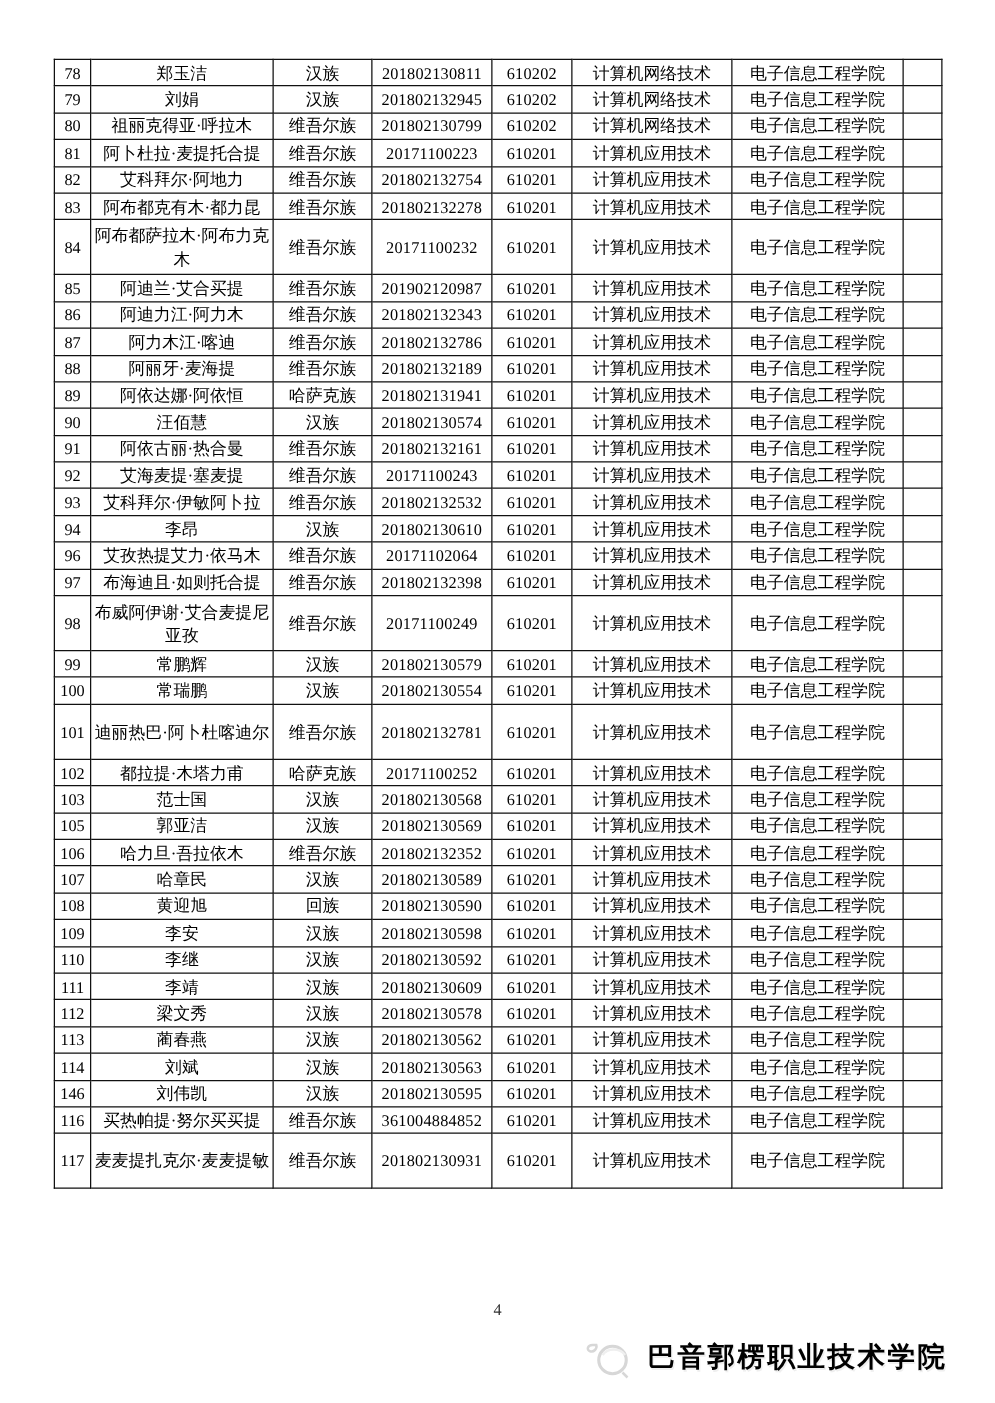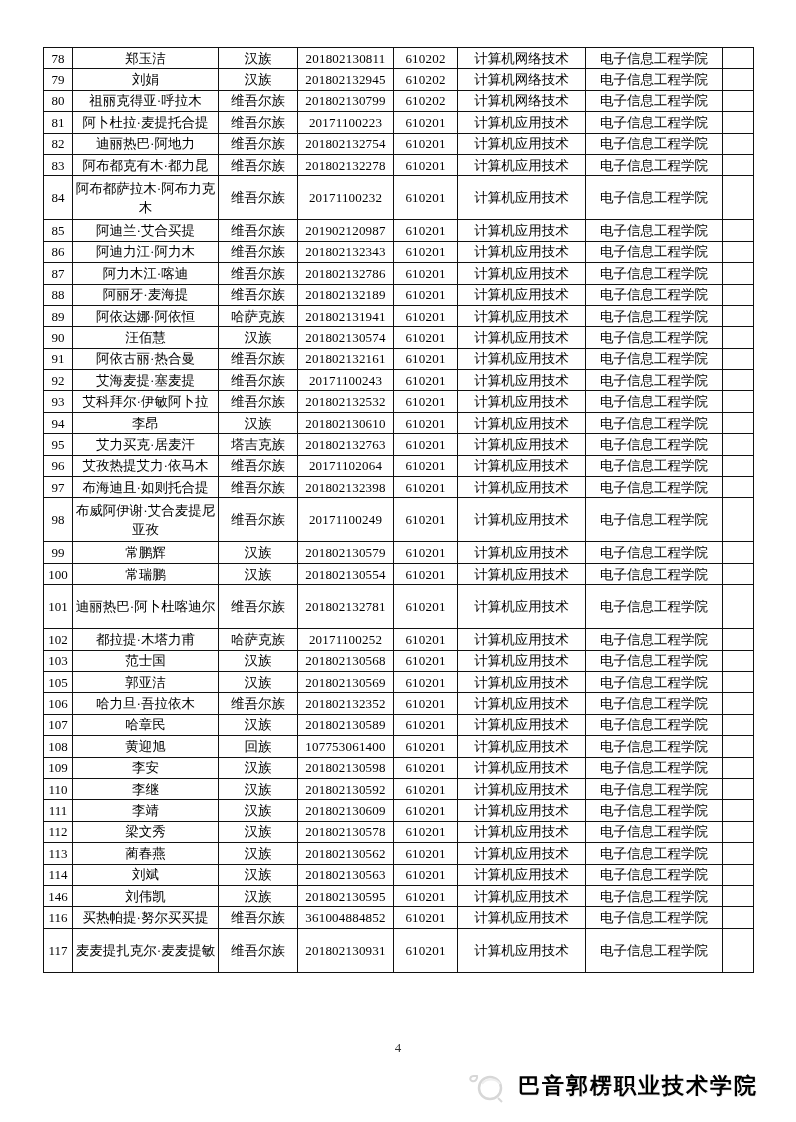--- a/index.html
+++ b/index.html
@@ -114,21 +114,21 @@
           <td>阿卜杜拉·麦提托合提</td>
           <td>维吾尔族</td>
           <td>20171100223</td>
           <td>610201</td>
           <td>计算机应用技术</td>
           <td>电子信息工程学院</td>
           <td></td>
         </tr>
         <tr>
           <td>82</td>
-          <td>迪丽热巴·阿地力</td>
+          <td>艾科拜尔·阿地力</td>
           <td>维吾尔族</td>
           <td>201802132754</td>
           <td>610201</td>
           <td>计算机应用技术</td>
           <td>电子信息工程学院</td>
           <td></td>
         </tr>
         <tr>
           <td>83</td>
           <td>阿布都克有木·都力昆</td>
@@ -243,30 +243,20 @@
           <td>94</td>
           <td>李昂</td>
           <td>汉族</td>
           <td>201802130610</td>
           <td>610201</td>
           <td>计算机应用技术</td>
           <td>电子信息工程学院</td>
           <td></td>
         </tr>
         <tr>
-          <td>95</td>
-          <td>艾力买克·居麦汗</td>
-          <td>塔吉克族</td>
-          <td>201802132763</td>
-          <td>610201</td>
-          <td>计算机应用技术</td>
-          <td>电子信息工程学院</td>
-          <td></td>
-        </tr>
-        <tr>
           <td>96</td>
           <td>艾孜热提艾力·依马木</td>
           <td>维吾尔族</td>
           <td>20171102064</td>
           <td>610201</td>
           <td>计算机应用技术</td>
           <td>电子信息工程学院</td>
           <td></td>
         </tr>
         <tr>
@@ -366,21 +356,21 @@
           <td>201802130589</td>
           <td>610201</td>
           <td>计算机应用技术</td>
           <td>电子信息工程学院</td>
           <td></td>
         </tr>
         <tr>
           <td>108</td>
           <td>黄迎旭</td>
           <td>回族</td>
-          <td>107753061400</td>
+          <td>201802130590</td>
           <td>610201</td>
           <td>计算机应用技术</td>
           <td>电子信息工程学院</td>
           <td></td>
         </tr>
         <tr>
           <td>109</td>
           <td>李安</td>
           <td>汉族</td>
           <td>201802130598</td>

